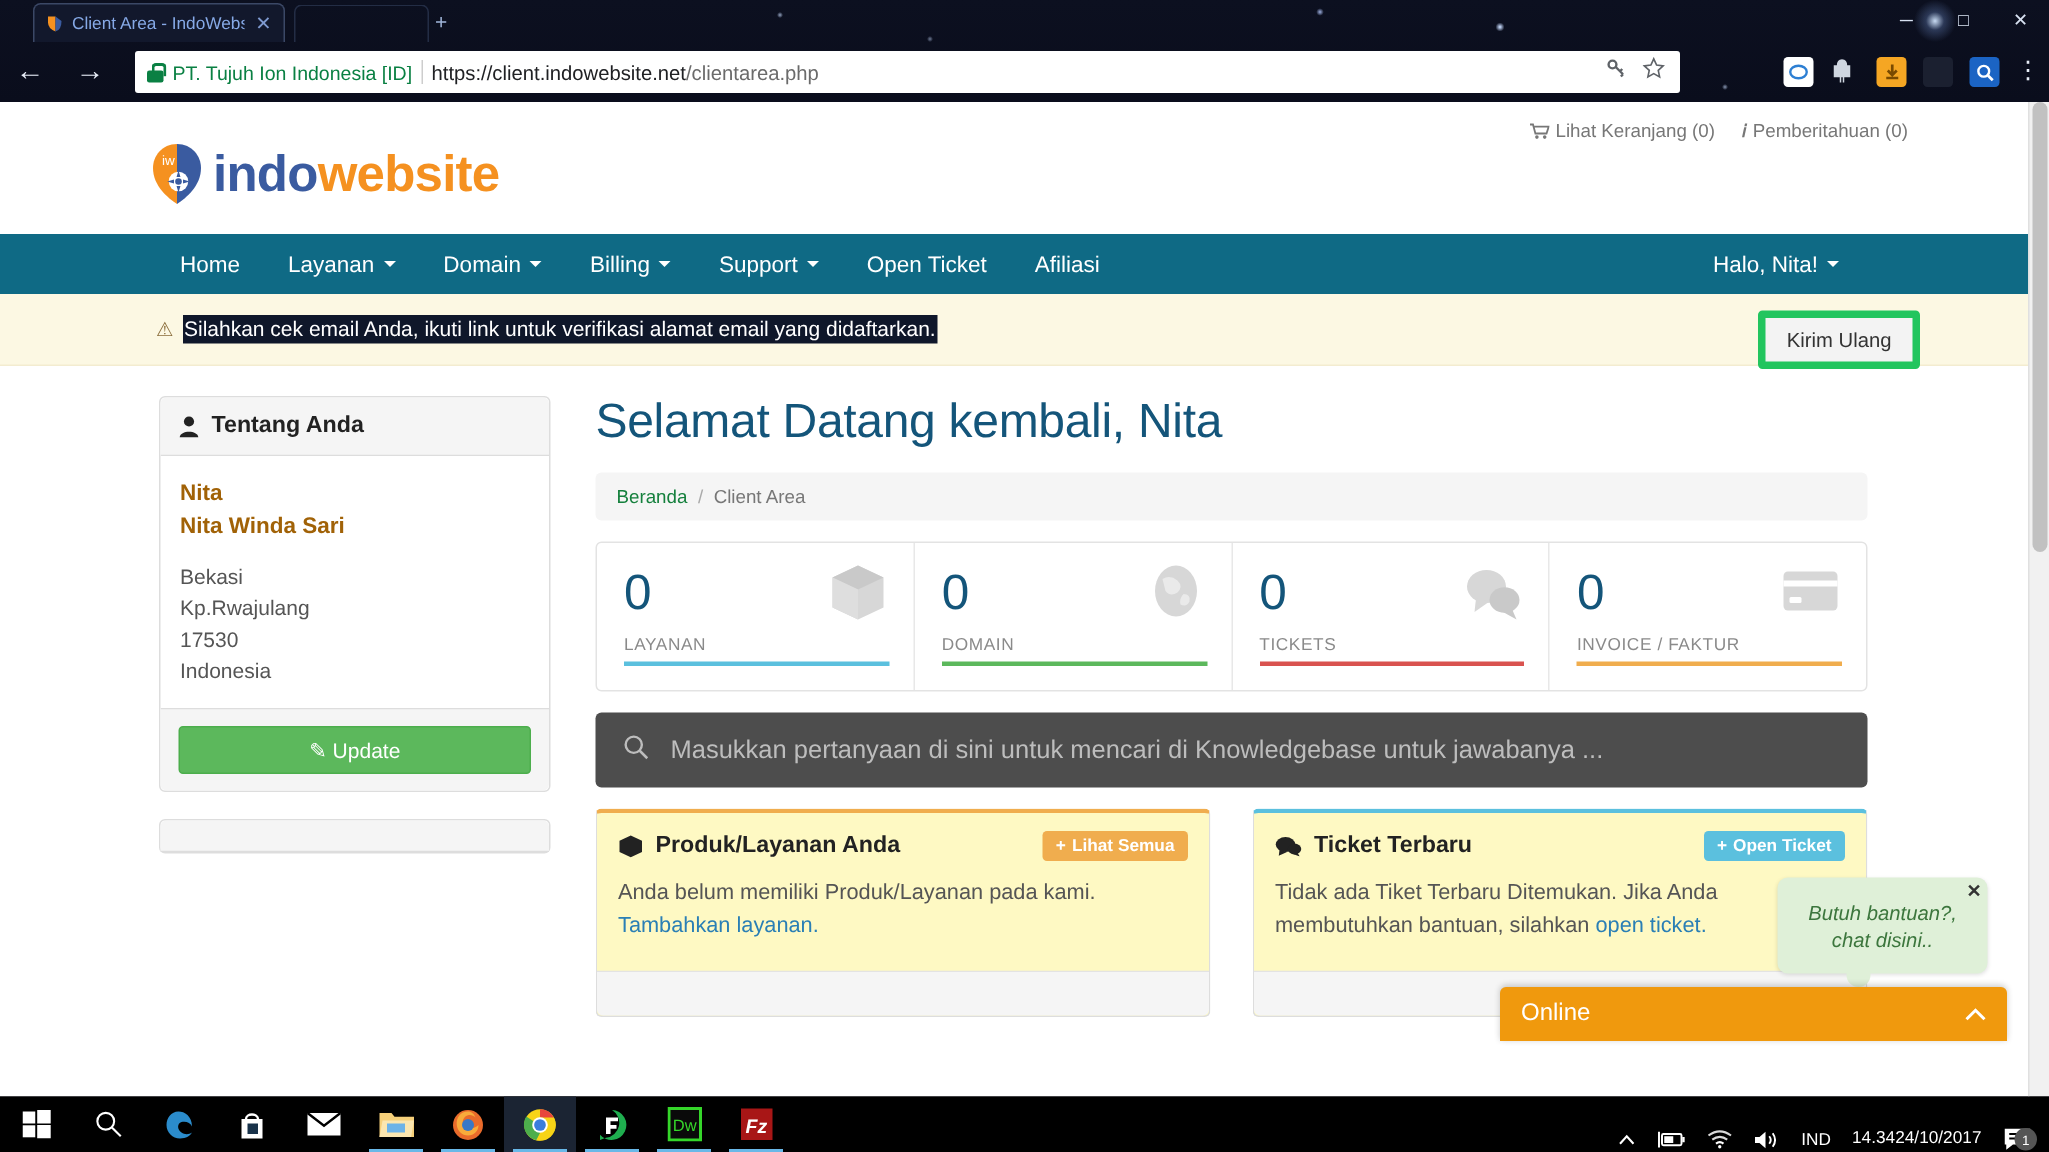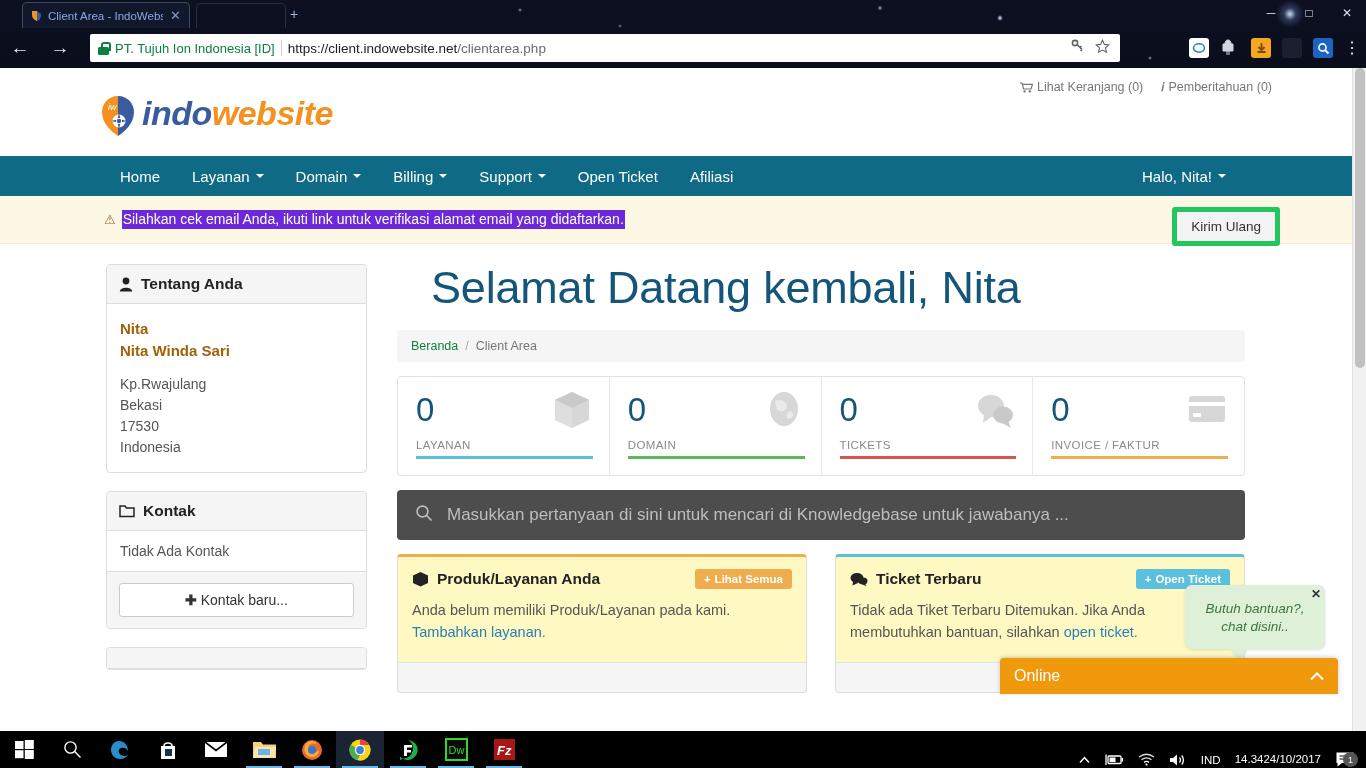--- a/index.html
+++ b/index.html
@@ -111,21 +111,21 @@
   }
 
   
   .site-header { height: 90px; position: relative; background:#fff; }
   .top-links {
     position: absolute; right: 80px; top: 12px;
     display: flex; gap: 18px; font-size: 12.5px; color: #777;
   }
   .top-links span { display:flex; align-items:center; gap:4px; }
 
-  .logo { position: absolute; left: 100px; top: 95px; display: flex; align-items: flex-start; font-style: italic; }
+  .logo { position: absolute; left: 100px; top: 95px; display: flex; align-items: center; }
   .logo-mark { width: 40px; height: 44px; position: relative; margin-right: 2px; }
   .logo-text { font-size: 34px; font-weight: bold; letter-spacing: -.5px; }
   .logo-text .a { color: #3a5ba0; }
   .logo-text .b { color: #f59120; }
 
   
   .navbar {
     position: absolute; left: 0; top: 156px; width: 1352px; height: 40px;
     background: #0d6380;
     display: flex; align-items: center; padding-left: 104px;
@@ -143,21 +143,21 @@
   .nav-right { margin-left: auto; margin-right: 110px; }
 
   
   .alert-bar {
     position: absolute; left: 0; top: 196px; width: 1352px; height: 48px;
     background: #fcf8e3; border-bottom: 1px solid #f3ecd0;
     display: flex; align-items: center; padding-left: 104px;
   }
   .alert-ico { color: #8a6d3b; font-size: 13px; margin-right: 6px; }
   .alert-text {
-    font-size: 14px; color: #fff; background: #6d28d9;
+    font-size: 14px; color: #fff; background: #0f172a;
     padding: 1px 1px 2px 1px;
   }
   .resend-btn {
     position: absolute; right: 72px; top: 207px;
     background: #f3f3f3; border: 5px solid #22c55e; border-radius: 3px;
     font-size: 13.5px; color: #333; padding: 7px 14px;
   }
 
   
   .content { position: absolute; left: 0; top: 244px; width: 1352px; }
@@ -186,21 +186,21 @@
   }
   .btn-white {
     display: block; width: 100%; text-align: center; background: #fff;
     color: #333; border: 1px solid #ccc; border-radius: 3px;
     padding: 8px 0; font-size: 14px;
   }
 
   
   .main { position: absolute; left: 397px; top: 18px; width: 848px; }
   .page-title {
-    font-size: 45px; color: #14557a; font-weight: normal; letter-spacing:-.2px;margin-left:34px;
+    font-size: 32px; color: #14557a; font-weight: normal; letter-spacing:-.2px;
   }
   .breadcrumb {
     margin-top: 16px; background: #f5f5f5; border-radius: 4px;
     padding: 9px 14px; font-size: 12.5px; color: #777;
     display: flex; gap: 7px; align-items: center;
   }
   .breadcrumb a { color: #15803d; text-decoration: none; }
   .breadcrumb .sep { color: #aaa; }
 
   .stats {
@@ -465,45 +465,34 @@
                 <path d="M0.8 14.5 C1.2 9.6 12.8 9.6 13.2 14.5 Z" fill="#222"></path>
               </svg>
             <span>Tentang Anda</span>
           </div>
           <div class="panel-body">
             <div class="who">
               <div>Nita</div>
               <div>Nita Winda Sari</div>
             </div>
             <div class="addr">
+              <div>Bekasi</div>
               <div>Kp.Rwajulang</div>
-              <div>Bekasi</div>
               <div>17530</div>
               <div>Indonesia</div>
             </div>
           </div>
-        </div>
-
-        <div class="panel">
-          <div class="panel-head">
-            <svg width="16" height="14" viewBox="0 0 16 14">
-                <path d="M1 2 L6 2 L7.4 4 L15 4 L15 12.6 L1 12.6 Z" fill="none" stroke="#222" stroke-width="1.5"></path>
-              </svg>
-            <span>Kontak</span>
-          </div>
-          <div class="panel-body" style="padding:12px 13px;">
-            <span>Tidak Ada Kontak</span>
-          </div>
           <div class="panel-foot">
-            <a class="btn-white">
-              <span style="font-weight:bold;">✚</span>
-              <span>Kontak baru...</span>
+            <a class="btn-green">
+              <span>✎</span>
+              <span>Update</span>
             </a>
           </div>
         </div>
+
 
         <div class="panel">
           <div class="panel-head">
             
             
           </div>
 
         </div>
 
       </div>

